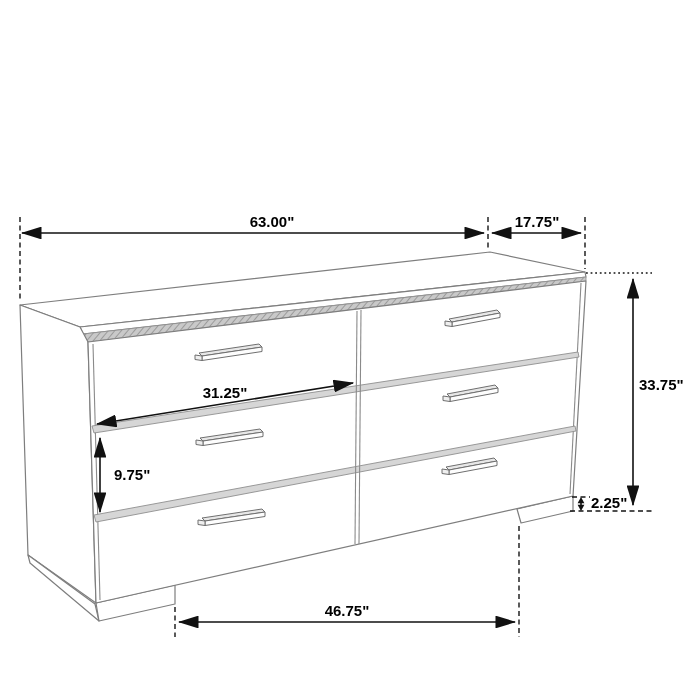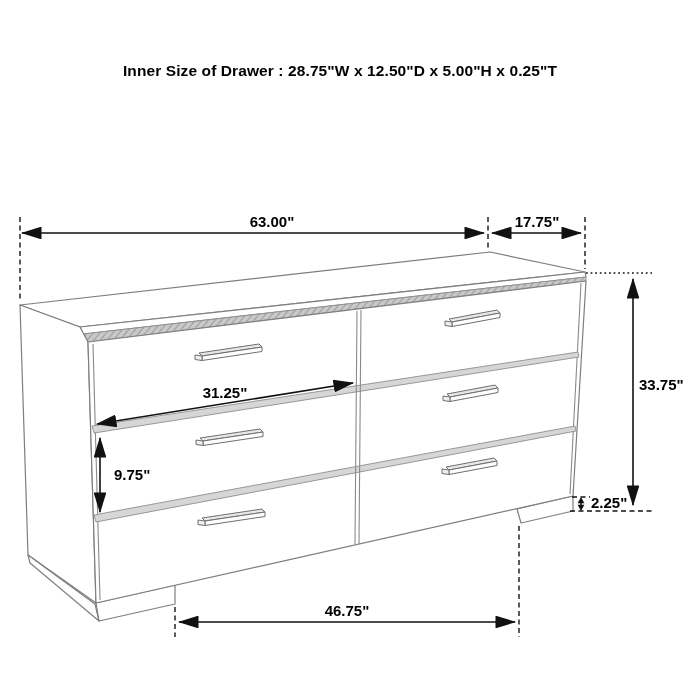--- a/index.html
+++ b/index.html
@@ -22,21 +22,20 @@
   .ext{stroke:#141414;stroke-width:1.4;fill:none;stroke-dasharray:5 3.5;}
   .dot{stroke:#141414;stroke-width:1.4;fill:none;stroke-dasharray:1.8 2.8;}
   .dimtext{font-family:"Liberation Sans", sans-serif;font-size:15px;font-weight:bold;fill:#000;}
   .arrhead{fill:#111;stroke:none;}
 </style>
 </head>
 <body>
 
 <div class="canvas">
 
-  <div class="diagram-title">Inner Size of Drawer : 28.75"W x 12.50"D x 5.00"H x 0.25"T</div>
 
   <svg width="700" height="700" viewBox="0 0 700 700">
     <defs>
       <marker id="arr" viewBox="0 0 13 8" refX="12.2" refY="4" markerWidth="13" markerHeight="8" orient="auto-start-reverse">
         <path d="M0,0 L13,4 L0,8 Z" fill="#111"></path>
       </marker>
       <pattern id="hatch" width="5" height="5" patternUnits="userSpaceOnUse" patternTransform="rotate(40)">
         <rect width="5" height="5" fill="#c9c9c9"></rect>
         <line x1="0" y1="0" x2="0" y2="5" stroke="#9b9b9b" stroke-width="2"></line>
       </pattern>

